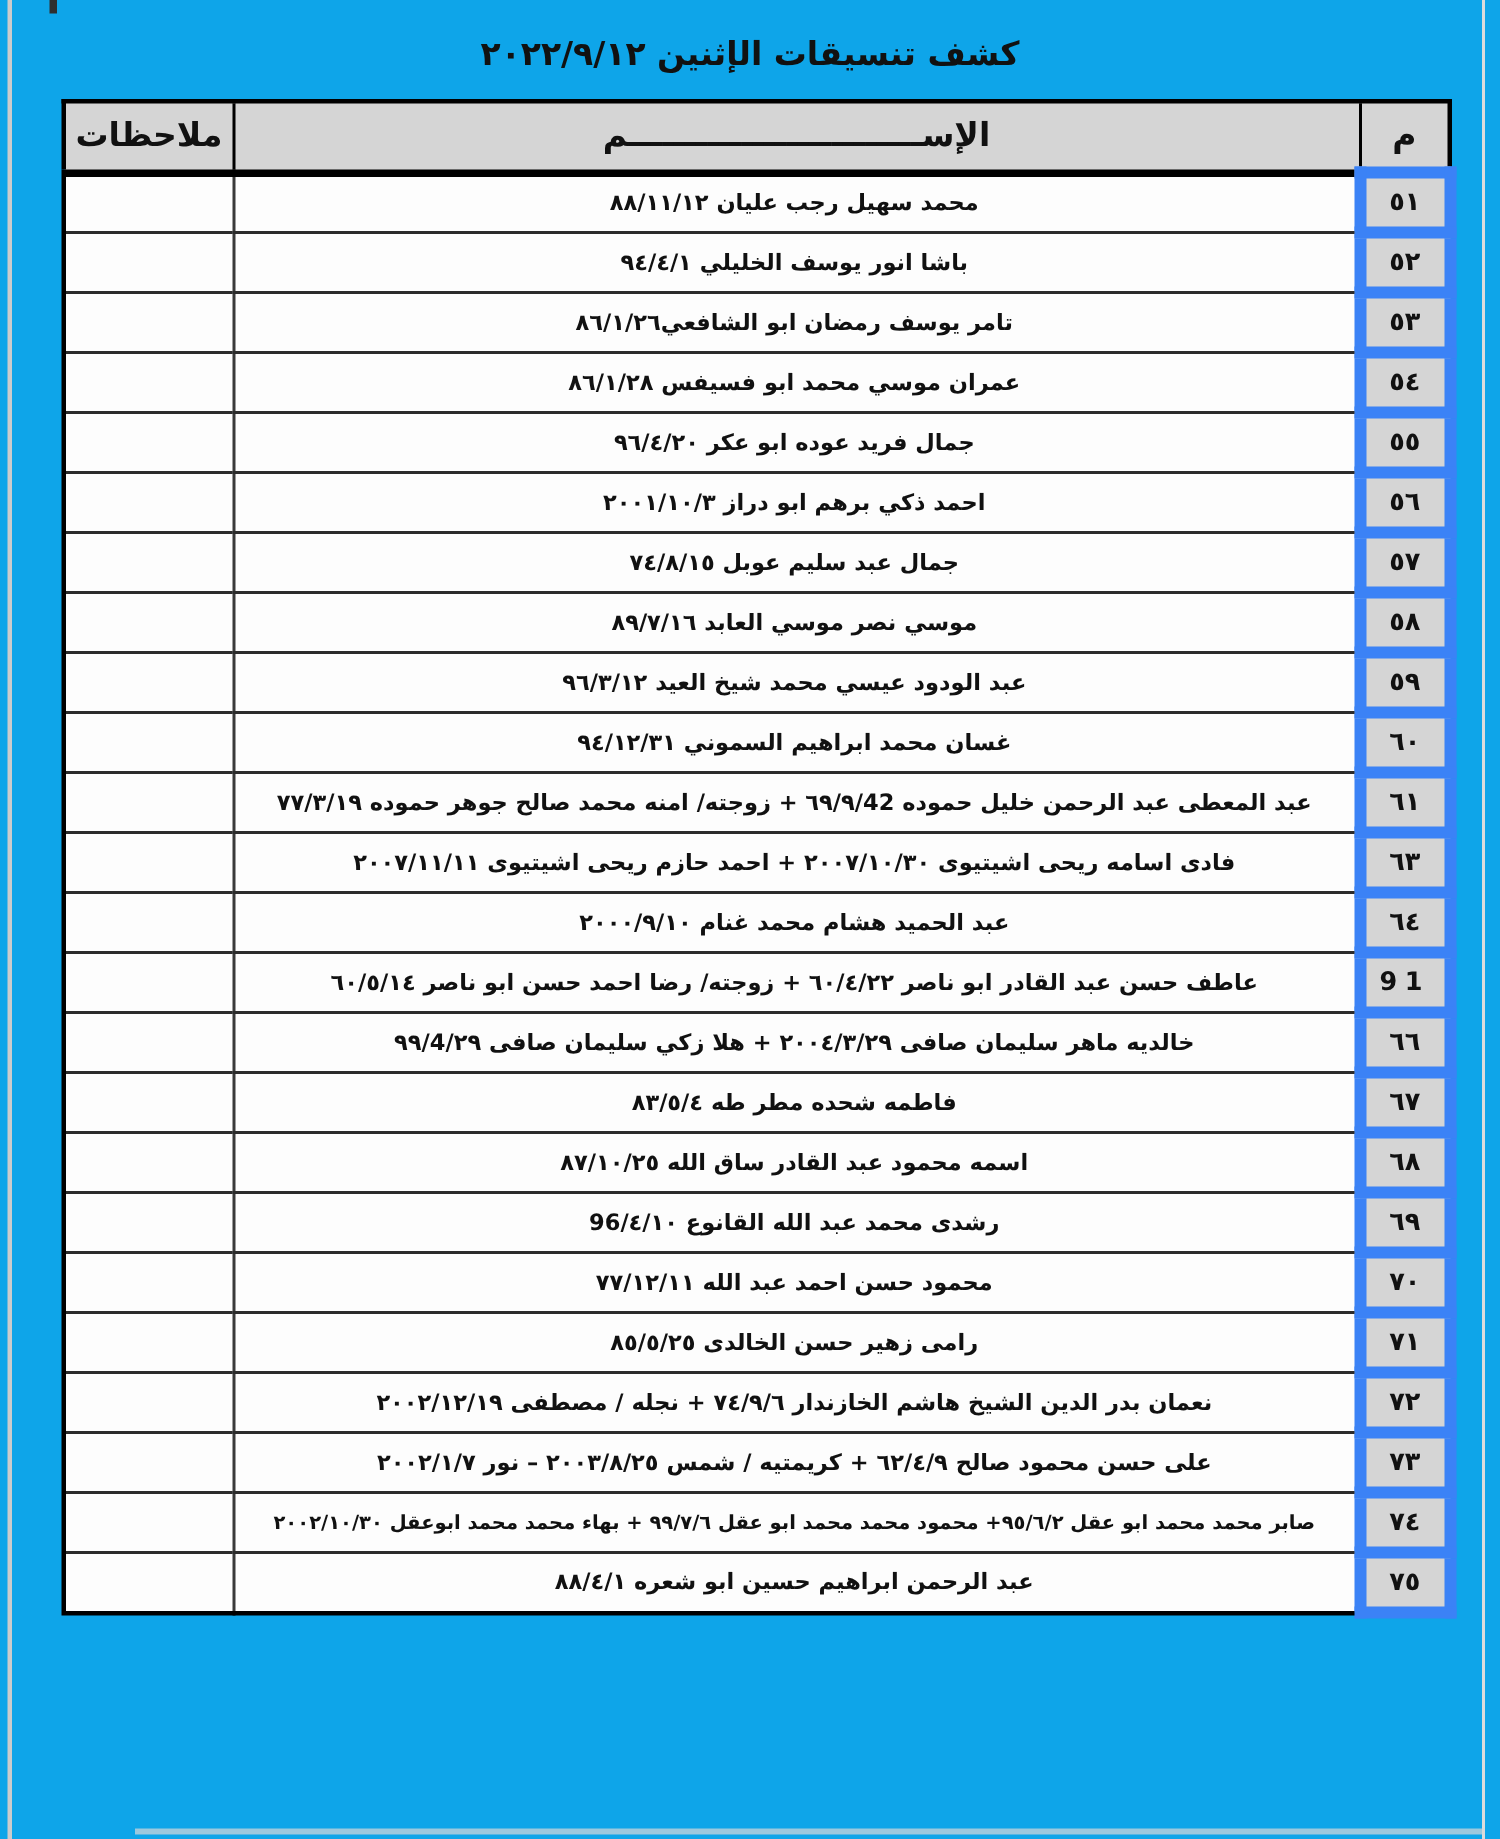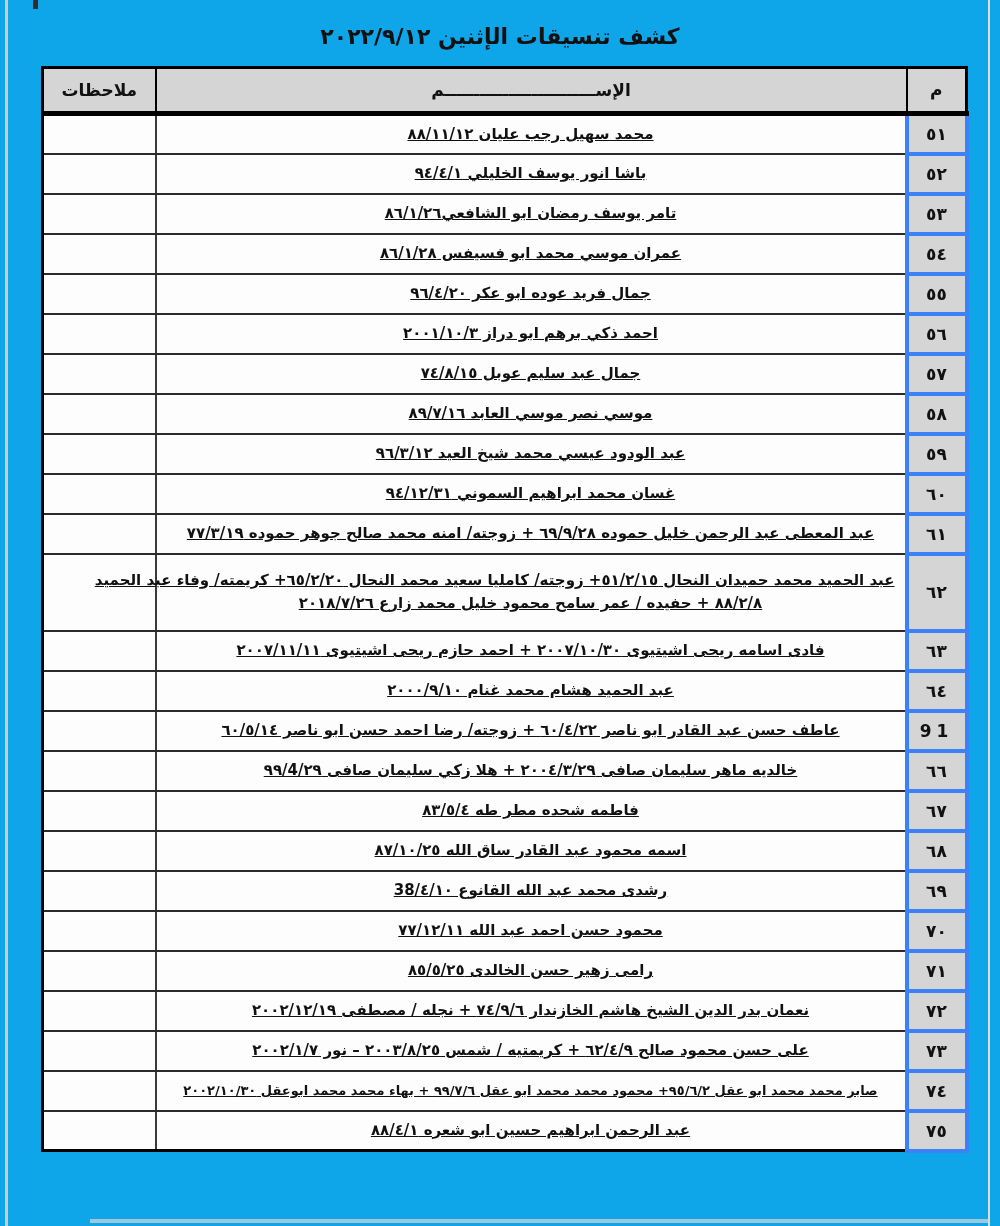--- a/index.html
+++ b/index.html
@@ -25,44 +25,44 @@
     width:924px; border-collapse:collapse; direction:rtl;
     table-layout:fixed;
   }
   table.coord { border:3px solid #000; }
   col.c-num   { width:60px; }
   col.c-name  { width:751px; }
   col.c-notes { width:113px; }
 
   thead th {
     background:#d5d5d5; border:2px solid #000;
-    height:42px; font-size:17px; font-weight:bold;
+    height:42px; font-size:22px; font-weight:bold;
     text-align:center; vertical-align:middle; padding:0 4px;
   }
   tbody { border-top:5px solid #000; }
 
   tbody td { vertical-align:middle; }
   td.num {
-    background:#d5d5d5; border:4px solid #3b82f6;
+    background:#d5d5d5; border:8px solid #3b82f6;
     text-align:center; font-size:17px; font-weight:bold;
     letter-spacing:5px; padding:0;
   }
   td.name {
     background:#fdfdfd; border-top:2px solid #2b2b2b; border-bottom:2px solid #2b2b2b;
     border-right:2px solid #000; border-left:2px solid #3a3a3a;
     text-align:center; font-size:15px; font-weight:bold; padding:2px 10px;
   }
   td.notes {
     background:#fdfdfd; border-top:2px solid #2b2b2b; border-bottom:2px solid #2b2b2b;
     border-left:3px solid #000;
   }
   tbody tr { height:40px; }
   tbody tr.tall { height:77px; }
   tbody tr.small td.name { font-size:13px;margin-left:22px; }
-  .name-line { line-height:23px; white-space:nowrap;text-decoration:underline; }
+  .name-line { line-height:23px; white-space:nowrap; }
 </style>
 </head>
 <body>
 
 <div class="page">
   <div class="edge-left"></div>
   <div class="edge-right"></div>
   <div class="corner-mark"></div>
   <div class="bottom-smear"></div>
 
@@ -148,29 +148,21 @@
         <tr>
           <td class="num">٦٠</td>
           <td class="name">
             <div class="name-line">غسان محمد ابراهيم السموني ٩٤/١٢/٣١</div>
           </td>
           <td class="notes"></td>
         </tr>
         <tr>
           <td class="num">٦١</td>
           <td class="name">
-            <div class="name-line">عبد المعطى عبد الرحمن خليل حموده ٦٩/٩/٢٨ + زوجته/ امنه محمد صالح جوهر حموده ٧٧/٣/١٩</div>
-          </td>
-          <td class="notes"></td>
-        </tr>
-        <tr class="tall">
-          <td class="num">٦٢</td>
-          <td class="name">
-            <div class="name-line">عبد الحميد محمد حميدان النحال ٥١/٢/١٥+ زوجته/ كامليا سعيد محمد النحال ٦٥/٢/٢٠+ كريمته/ وفاء عبد الحميد</div>
-            <div class="name-line">٨٨/٢/٨ + حفيده / عمر سامح محمود خليل محمد زارع ٢٠١٨/٧/٢٦</div>
+            <div class="name-line">عبد المعطى عبد الرحمن خليل حموده ٦٩/٩/42 + زوجته/ امنه محمد صالح جوهر حموده ٧٧/٣/١٩</div>
           </td>
           <td class="notes"></td>
         </tr>
         <tr>
           <td class="num">٦٣</td>
           <td class="name">
             <div class="name-line">فادى اسامه ريحى اشيتيوى ٢٠٠٧/١٠/٣٠ + احمد حازم ريحى اشيتيوى ٢٠٠٧/١١/١١</div>
           </td>
           <td class="notes"></td>
         </tr>
@@ -205,21 +197,21 @@
         <tr>
           <td class="num">٦٨</td>
           <td class="name">
             <div class="name-line">اسمه محمود عبد القادر ساق الله ٨٧/١٠/٢٥</div>
           </td>
           <td class="notes"></td>
         </tr>
         <tr>
           <td class="num">٦٩</td>
           <td class="name">
-            <div class="name-line">رشدى محمد عبد الله القانوع 38/٤/١٠</div>
+            <div class="name-line">رشدى محمد عبد الله القانوع 96/٤/١٠</div>
           </td>
           <td class="notes"></td>
         </tr>
         <tr>
           <td class="num">٧٠</td>
           <td class="name">
             <div class="name-line">محمود حسن احمد عبد الله ٧٧/١٢/١١</div>
           </td>
           <td class="notes"></td>
         </tr>

